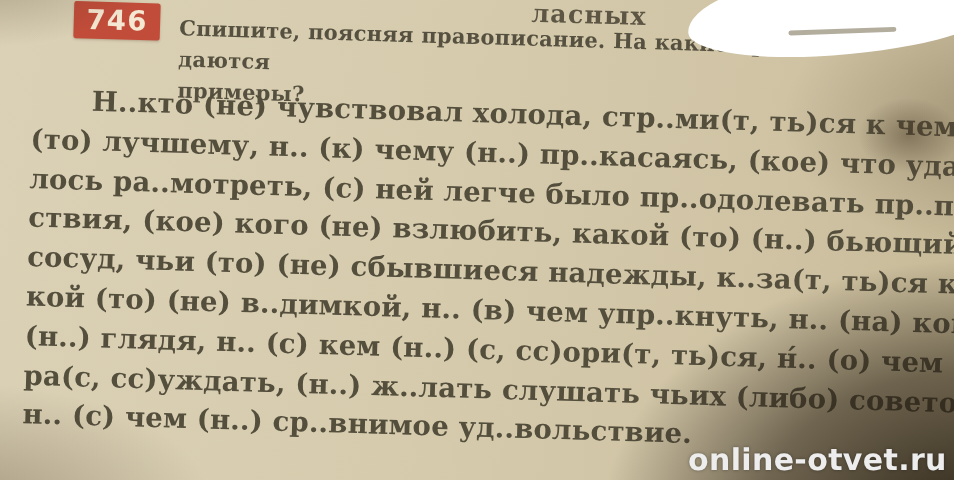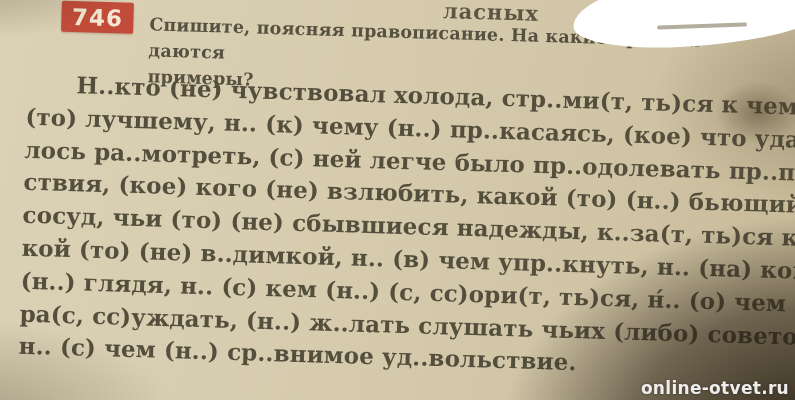--- a/index.html
+++ b/index.html
@@ -66,21 +66,21 @@
     width:72px; height:22px; background:#ffffff;
     border-radius:50%; transform:rotate(-4deg);
   }
   .smudge-mark {
     position:absolute; z-index:7; right:48px; top:24px;
     width:90px; height:4px; background:#9a927e;
     border-radius:2px; transform:rotate(-2deg); opacity:0.75;
   }
   .watermark {
     position:absolute; z-index:10; right:6px; bottom:2px;
-    font-family:"DejaVu Sans", sans-serif; font-weight:bold; font-size:17px;
+    font-family:"DejaVu Sans", sans-serif; font-weight:bold; font-size:25px;
     color:#ededed; letter-spacing:0.3px;
     text-shadow:0 0 3px rgba(0,0,0,0.35);
   }
 </style>
 </head>
 <body>
 
 <div class="photo">
 
   <div class="page">

